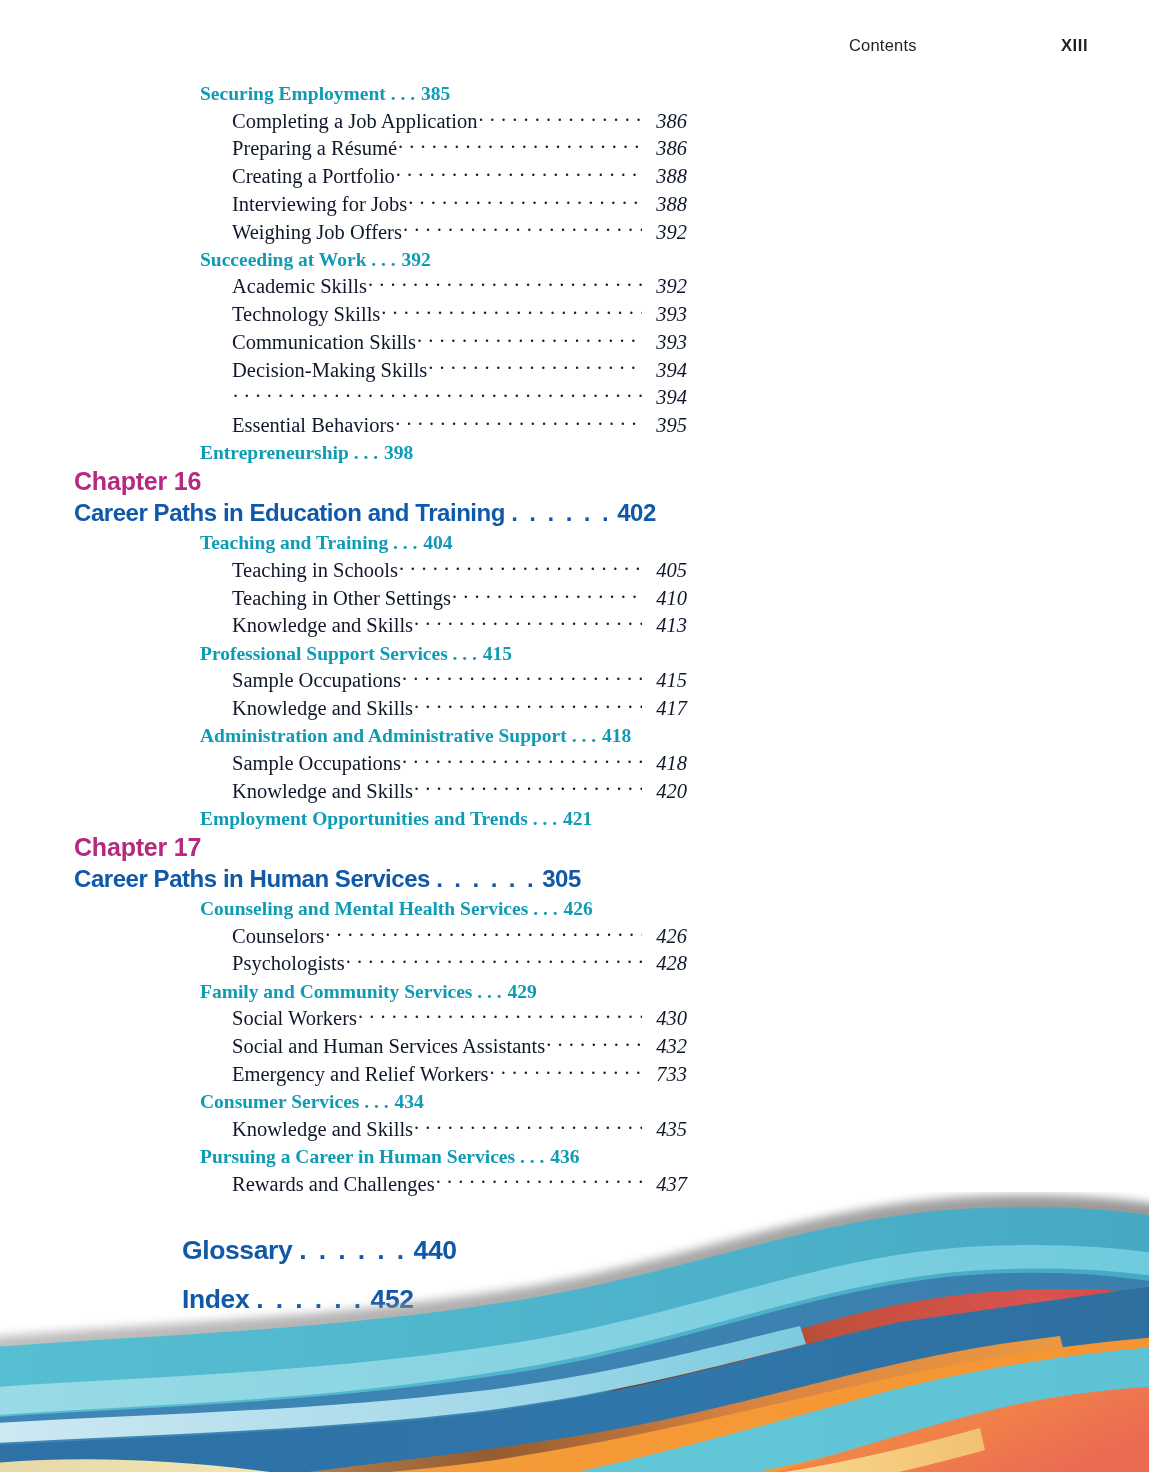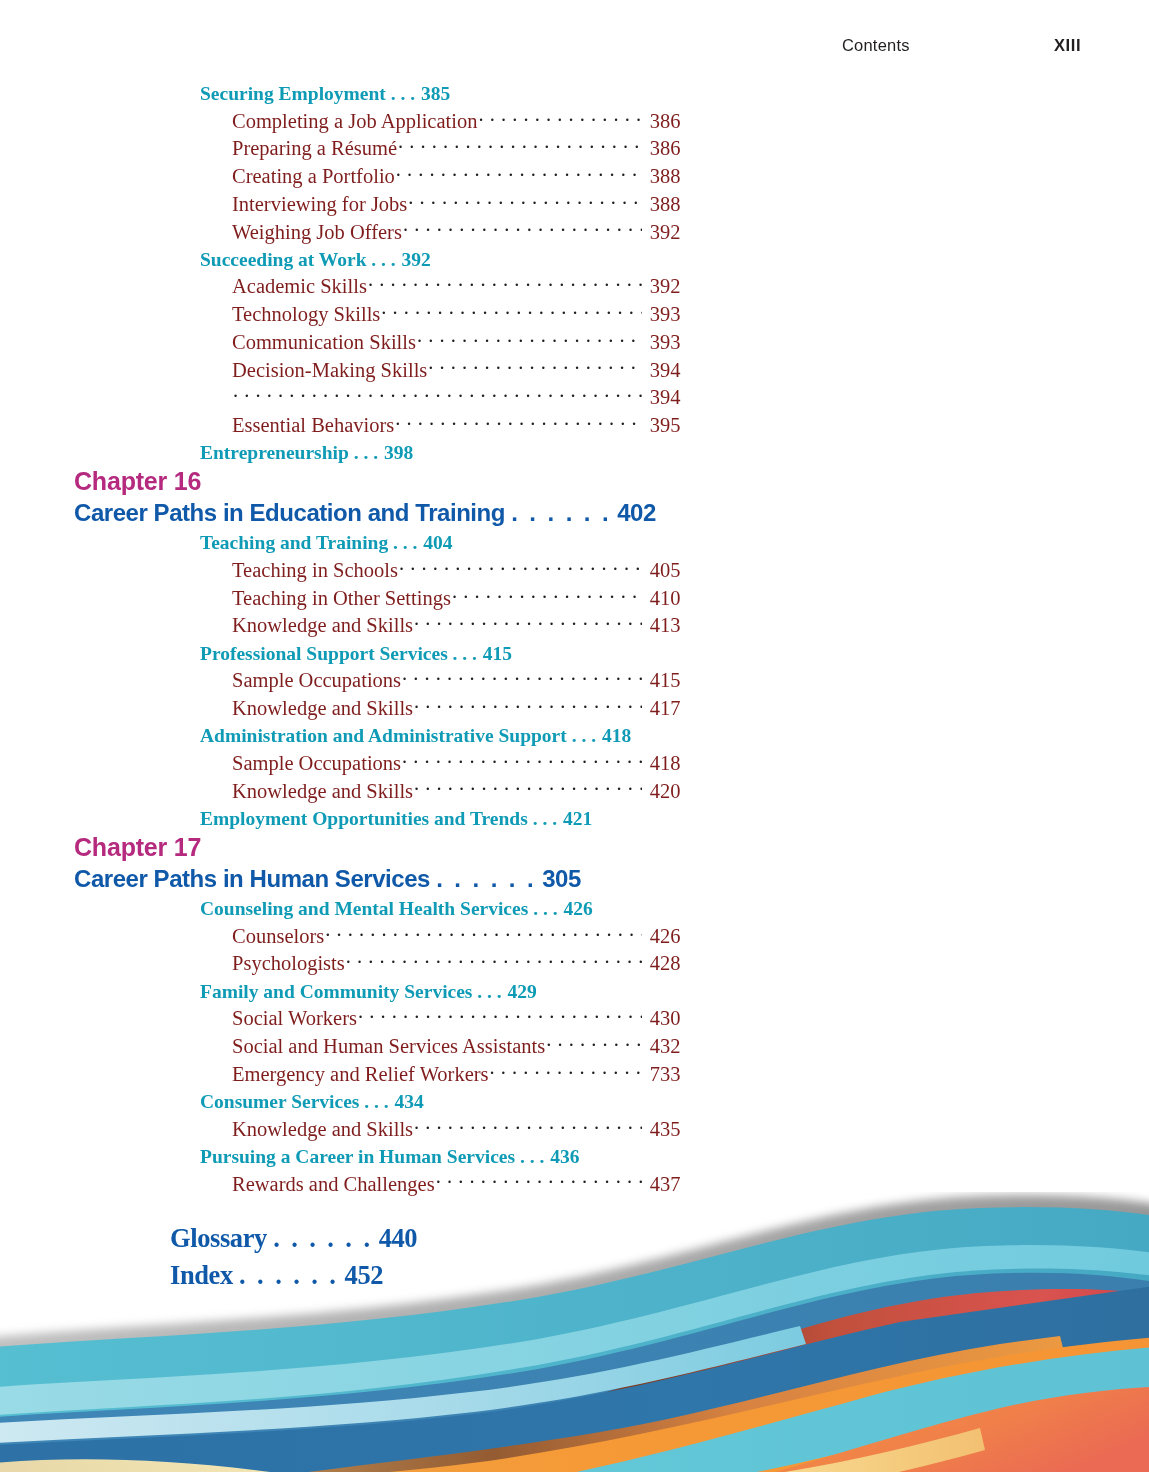--- a/index.html
+++ b/index.html
@@ -12,21 +12,21 @@
     height: 1472px;
     position: relative;
     overflow: hidden;
     font-family: "Liberation Serif", "DejaVu Serif", serif;
   }
 
   
   .running-head {
     position: absolute;
     top: 36px;
-    left: 4px;
+    left: 11px;
     width: 1110px;
     height: 28px;
   }
   .running-head .rh-label {
     position: absolute;
     left: 838px;
     top: 0;
     font-family: "Liberation Sans", "DejaVu Sans", sans-serif;
     font-size: 16.5px;
     color: #231f20;
@@ -66,21 +66,21 @@
 
   
   .entry {
     display: flex;
     align-items: baseline;
     margin: 0;
     padding: 0 277px 0 232px;
     font-family: "Liberation Serif", "DejaVu Serif", serif;
     font-size: 20.5px;
     line-height: 27.2px;
-    color: #7f1d1d;
+    color: #0f172a;
     white-space: nowrap;
   }
   .entry .etitle { flex: 0 0 auto; }
   .entry .leader {
     flex: 1 1 auto;
     overflow: hidden;
     margin: 0 1px;
     position: relative;
     height: 1em;
   }
@@ -89,21 +89,22 @@
     position: absolute;
     left: 0;
     bottom: 0;
     white-space: nowrap;
     letter-spacing: .5px;
     color: #231f20;
   }
   .entry .pg {
     flex: 0 0 auto;
     width: 44px;
-    text-align: center;
+    text-align: right;
+    font-style: italic;
   }
 
   
   .chapter-block { padding-left: 74px; }
   .chapter-label {
     margin: 0;
     font-family: "Liberation Sans", "DejaVu Sans", sans-serif;
     font-weight: bold;
     font-size: 25px;
     line-height: 30px;
@@ -123,22 +124,22 @@
   }
   .chapter-title .dots { letter-spacing: 2.4px; }
 
   
   .backmatter {
     position: absolute;
     top: 1218px;
     left: 166px;
   }
   .bm-line {
-    margin: 4px;
-    font-family: Liberation Serif, serif;
+    margin: 16px;
+    font-family: Liberation Sans, sans-serif;
     font-weight: bold;
     font-size: 26.5px;
     line-height: 33px;
     color: #1059a9;
     letter-spacing: -.4px;
     white-space: nowrap;
   }
   .bm-line .dots { letter-spacing: 2.4px; }
 
   

